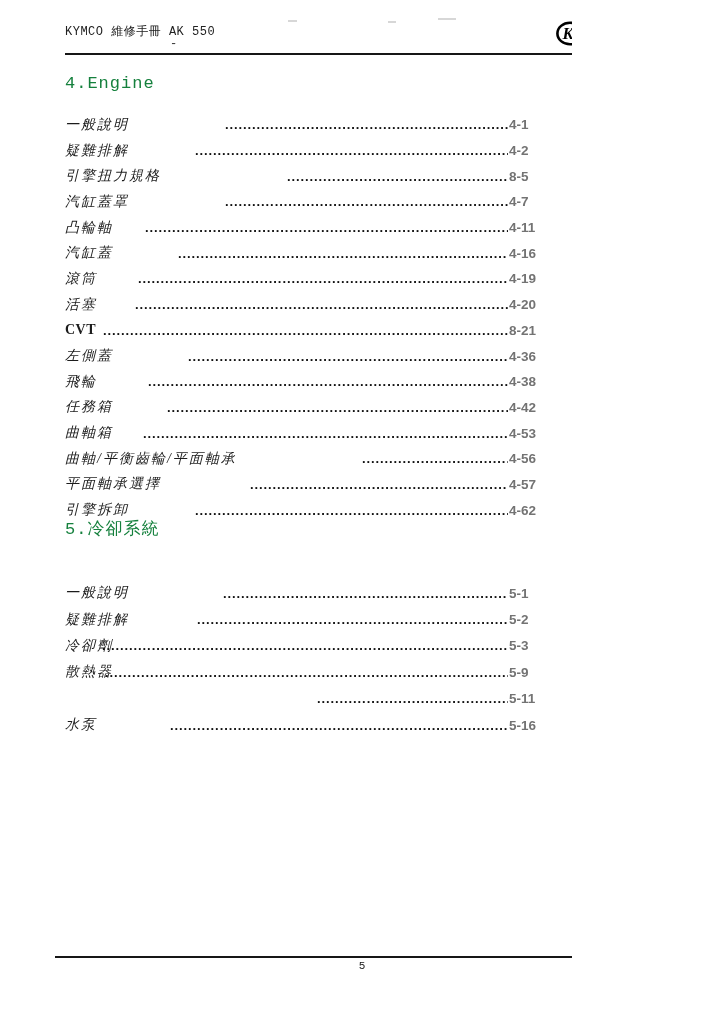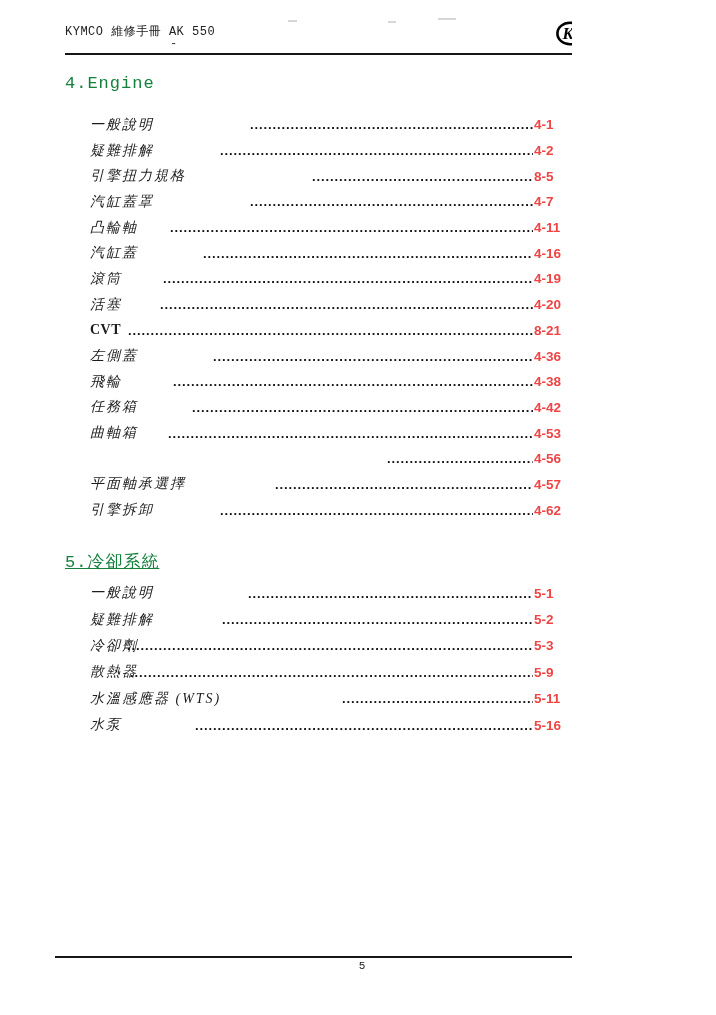--- a/index.html
+++ b/index.html
@@ -33,26 +33,26 @@
   .hdr-rule{left:65px;top:53px;width:598px;height:2px;}
   .ftr-rule{left:55px;top:956px;width:614px;height:2px;}
   .artifact{position:absolute;height:2px;background:#bdbdbd;opacity:0.6;}
   
   .sec-heading{
     position:absolute;left:65px;
     font-family:"Liberation Mono","DejaVu Sans Mono",monospace;
     font-size:17px;letter-spacing:1px;color:#15803d;white-space:nowrap;
   }
   .sec4-heading{top:74px;}
-  .sec5-heading{top:550px;text-decoration:underline;}
+  .sec5-heading{top:517px;}
   
   .entries{position:absolute;left:65px;width:601px;}
   .entries-4{top:112px;}
   .entries-5{top:580px;}
-  .toc-row{position:relative;margin-left:25px;}
+  .toc-row{position:relative;}
   .entries-4 .toc-row{height:25.7px;}
   .entries-5 .toc-row{height:26.4px;}
   .toc-lbl{
     position:absolute;left:0;top:0;height:100%;
     display:flex;align-items:center;
     font-size:14px;font-style:italic;letter-spacing:2px;
     white-space:nowrap;color:#1c1c1c;
   }
   .toc-row.bold .toc-lbl{
     font-family:Liberation Serif, serif;
@@ -62,21 +62,21 @@
     position:absolute;top:0;height:100%;overflow:hidden;
     display:flex;align-items:center;
     font-family:"Liberation Sans",sans-serif;
     font-weight:bold;font-size:13px;letter-spacing:0.9px;
     white-space:nowrap;color:#111;
   }
   .toc-pg{
     position:absolute;left:444px;top:0;height:100%;
     display:flex;align-items:center;
     font-family:"Liberation Sans",sans-serif;
-    font-weight:bold;font-size:13.5px;color:#ef4444;
+    font-weight:bold;font-size:13.5px;color:#737373;
   }
   
   .ftr-pagenum{
     position:absolute;left:55px;top:960px;width:614px;
     text-align:center;
     font-family:"Liberation Mono","DejaVu Sans Mono",monospace;
     font-size:11px;color:#222;
   }
 </style>
 </head>
@@ -162,20 +162,21 @@
         <span class="toc-lbl">任務箱</span>
         <span class="toc-dots" style="left: 102px; width: 341px;">............................................................................................................................................</span>
         <span class="toc-pg">4-42</span>
       </div>
       <div class="toc-row">
         <span class="toc-lbl">曲軸箱</span>
         <span class="toc-dots" style="left: 78px; width: 365px;">............................................................................................................................................</span>
         <span class="toc-pg">4-53</span>
       </div>
       <div class="toc-row">
+        <span class="toc-lbl">曲軸/平衡齒輪/平面軸承</span>
         <span class="toc-dots" style="left: 297px; width: 146px;">............................................................................................................................................</span>
         <span class="toc-pg">4-56</span>
       </div>
       <div class="toc-row">
         <span class="toc-lbl">平面軸承選擇</span>
         <span class="toc-dots" style="left: 185px; width: 258px;">............................................................................................................................................</span>
         <span class="toc-pg">4-57</span>
       </div>
       <div class="toc-row">
         <span class="toc-lbl">引擎拆卸</span>
@@ -200,21 +201,20 @@
         <span class="toc-lbl">冷卻劑</span>
         <span class="toc-dots" style="left: 37px; width: 406px;">............................................................................................................................................</span>
         <span class="toc-pg">5-3</span>
       </div>
       <div class="toc-row">
         <span class="toc-lbl">散熱器</span>
         <span class="toc-dots" style="left: 40px; width: 403px;">............................................................................................................................................</span>
         <span class="toc-pg">5-9</span>
       </div>
       <div class="toc-row">
-        <span class="toc-lbl">水溫感應器 (WTS)</span>
         <span class="toc-dots" style="left: 252px; width: 191px;">............................................................................................................................................</span>
         <span class="toc-pg">5-11</span>
       </div>
       <div class="toc-row">
         <span class="toc-lbl">水泵</span>
         <span class="toc-dots" style="left: 105px; width: 338px;">............................................................................................................................................</span>
         <span class="toc-pg">5-16</span>
       </div>
     </div>
 

